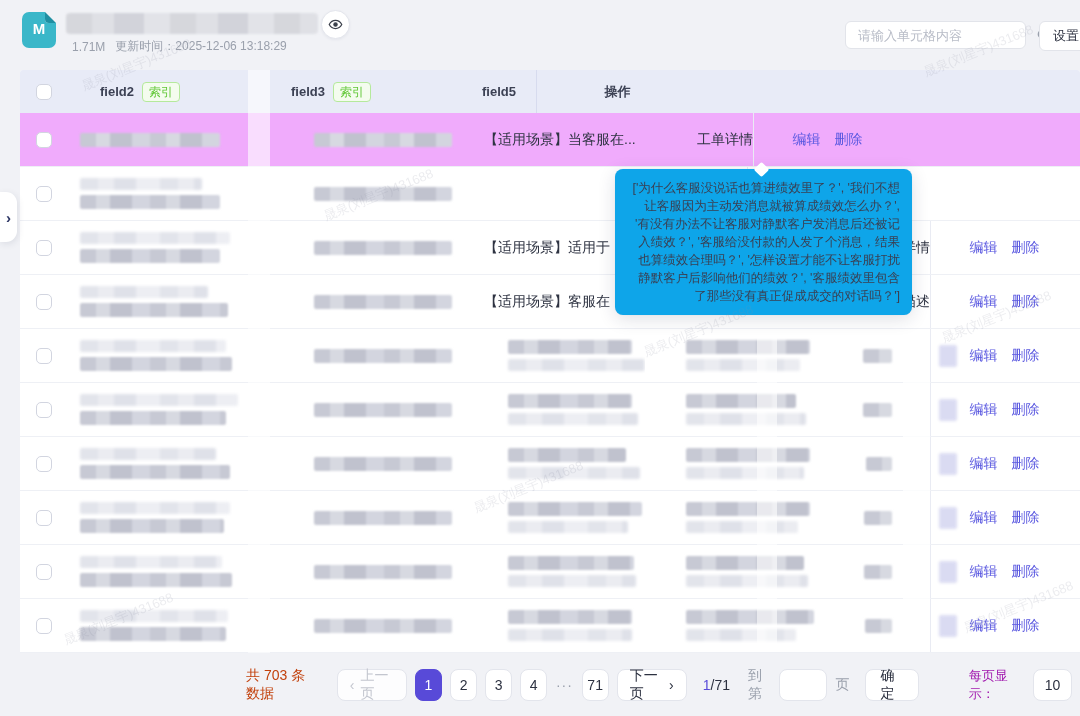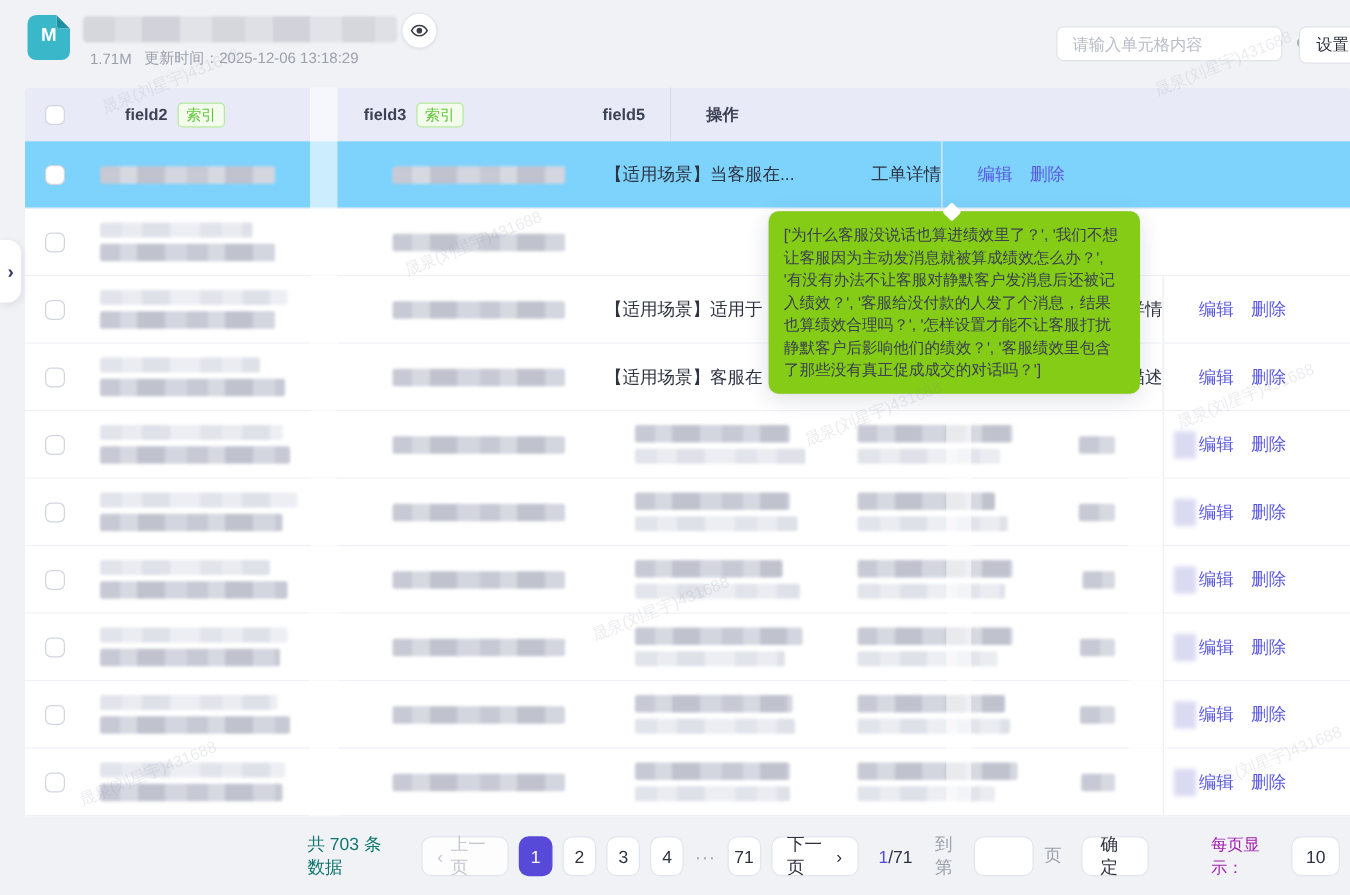--- a/index.html
+++ b/index.html
@@ -22,61 +22,61 @@
     border-radius:6px;display:flex;align-items:center;box-sizing:border-box;padding:0 10px;}
   .search-box input{border:none;outline:none;flex:1;font-size:13px;color:#2c3140;background:transparent;font-family:inherit;}
   .search-box input::placeholder{color:#b8bcc7;}
   .settings-btn{position:absolute;left:1039px;top:21px;width:62px;height:30px;background:#fff;border:1px solid #e2e4ea;
     border-radius:6px;box-sizing:border-box;font-size:13px;color:#2c3140;display:flex;align-items:center;padding-left:13px;cursor:pointer;}
   
   .table{position:absolute;left:20px;top:70px;width:1060px;height:583px;background:#fff;border-radius:3px 3px 0 0;}
   .tr,.thead{display:flex;align-items:stretch;}
   .thead{height:43px;background:#e8ebf7;border-radius:3px 3px 0 0;}
   .tr{height:53px;border-bottom:1px solid #eef0f5;background:#fff;}
-  .tr--hl{background:#7dd3fc;}
+  .tr--hl{background:#f0abfc;}
   .td,.th{display:flex;align-items:center;box-sizing:border-box;overflow:hidden;white-space:nowrap;}
   .c-check{width:48px;justify-content:center;}
   .c-name{width:222px;padding-left:12px;}
   .c-f1{width:172px;padding-left:24px;}
   .c-f2{width:183px;padding-left:22px;}
   .c-f3{width:177px;padding-left:13px;}
   .c-f5{width:108px;justify-content:flex-end;}
-  .c-act{width:150px;padding-left:28px;position:relative;}
+  .c-act{width:150px;padding-left:12px;position:relative;justify-content:center;}
   .th{font-size:13px;font-weight:bold;color:#3c4154;}
   .th.c-f1{padding-left:20px;}
   .th.c-f2{padding-left:32px;}
   .th.c-f3{padding-left:40px;}
   .th.c-f5{padding-right:20px;}
   .th.c-act{border-left:1px solid #d7dbee;}
   .td.c-act{border-left:1px solid #e9ebf3;}
   .badge{margin-left:8px;font-size:12px;font-weight:normal;color:#61c737;background:#f4fcee;border:1px solid #b5e99c;border-radius:4px;padding:1px 6px;line-height:16px;}
   .cb{width:16px;height:16px;border:1.5px solid #d2d5e0;border-radius:5px;background:#fff;display:inline-block;cursor:pointer;box-sizing:border-box;}
   .celltext{font-size:14px;color:#2e3342;}
   .lnk{font-size:14px;color:#5a58e0;margin-right:14px;cursor:pointer;text-decoration:none;}
   .stack{display:flex;flex-direction:column;gap:5px;justify-content:center;}
   .bar{display:block;height:14px;border-radius:2px;filter:blur(1.2px);
     background:repeating-linear-gradient(90deg,#c7c9d4 0 16px,#d7d9e1 16px 30px,#c0c2ce 30px 52px,#d3d5df 52px 70px);}
   .bar--light{height:12px;filter:blur(1.4px);
     background:repeating-linear-gradient(90deg,#e2e4eb 0 18px,#ebecf1 18px 34px,#dfe1e9 34px 56px,#edeef3 56px 80px);}
   .f5blur{margin-right:38px;}
   .smudge{position:absolute;left:8px;top:16px;width:18px;height:22px;background:#d9daf2;opacity:.95;filter:blur(1.5px);border-radius:2px;}
   .strip{position:absolute;background:rgba(255,255,255,.6);pointer-events:none;}
   
-  .tooltip{position:absolute;left:615px;top:169px;width:297px;box-sizing:border-box;background:#84cc16;border-radius:8px;
+  .tooltip{position:absolute;left:615px;top:169px;width:297px;box-sizing:border-box;background:#0ea5e9;border-radius:8px;
     box-shadow:0 4px 18px rgba(30,35,70,.14),0 0 1px rgba(30,35,70,.12);padding:10px 12px;z-index:30;
-    font-size:12.5px;line-height:18px;color:#3a3f52;white-space:normal;}
+    font-size:12.5px;line-height:18px;color:#3a3f52;white-space:normal;text-align:right;}
   .tooltip .caret{position:absolute;left:141px;top:-5px;width:11px;height:11px;background:#fff;transform:rotate(45deg);border-radius:2px;}
   
   .side-handle{position:absolute;left:0;top:192px;width:17px;height:50px;background:#fff;border-radius:0 11px 11px 0;
     box-shadow:1px 2px 7px rgba(30,35,70,.10);display:flex;align-items:center;justify-content:center;z-index:25;
     color:#2c3564;font-size:15px;font-weight:bold;cursor:pointer;}
   
   .pagination{position:absolute;left:0;right:0;top:653px;height:63px;display:flex;align-items:center;
     padding-left:246px;box-sizing:border-box;font-size:14px;color:#2c3140;}
-  .pg-total{margin-right:18px;font-size:14px;color:#0f766e;}
+  .pg-total{margin-right:18px;font-size:14px;color:#c2410c;}
   .pg-btn{height:32px;box-sizing:border-box;background:#fff;border:1px solid #e3e5ec;border-radius:8px;
     display:flex;align-items:center;justify-content:center;margin-right:8px;cursor:pointer;font-size:14px;color:#2c3140;}
   .pg-num{width:32px;}
   .pg-wide{padding:0 12px;gap:6px;}
   .pg-btn--disabled{color:#c3c6cf;cursor:default;background:#fdfdfe;}
   .pg-btn--active{background:#584ad8;border-color:#584ad8;color:#fff;cursor:default;}
   .pg-ellipsis{width:22px;text-align:center;color:#9aa0ac;margin-right:8px;letter-spacing:1px;}
   .pg-ratio{margin:0 10px 0 8px;}
   .pg-ratio .cur{color:#584ad8;}
   .pg-muted{color:#9aa0ac;margin:0 8px;}

